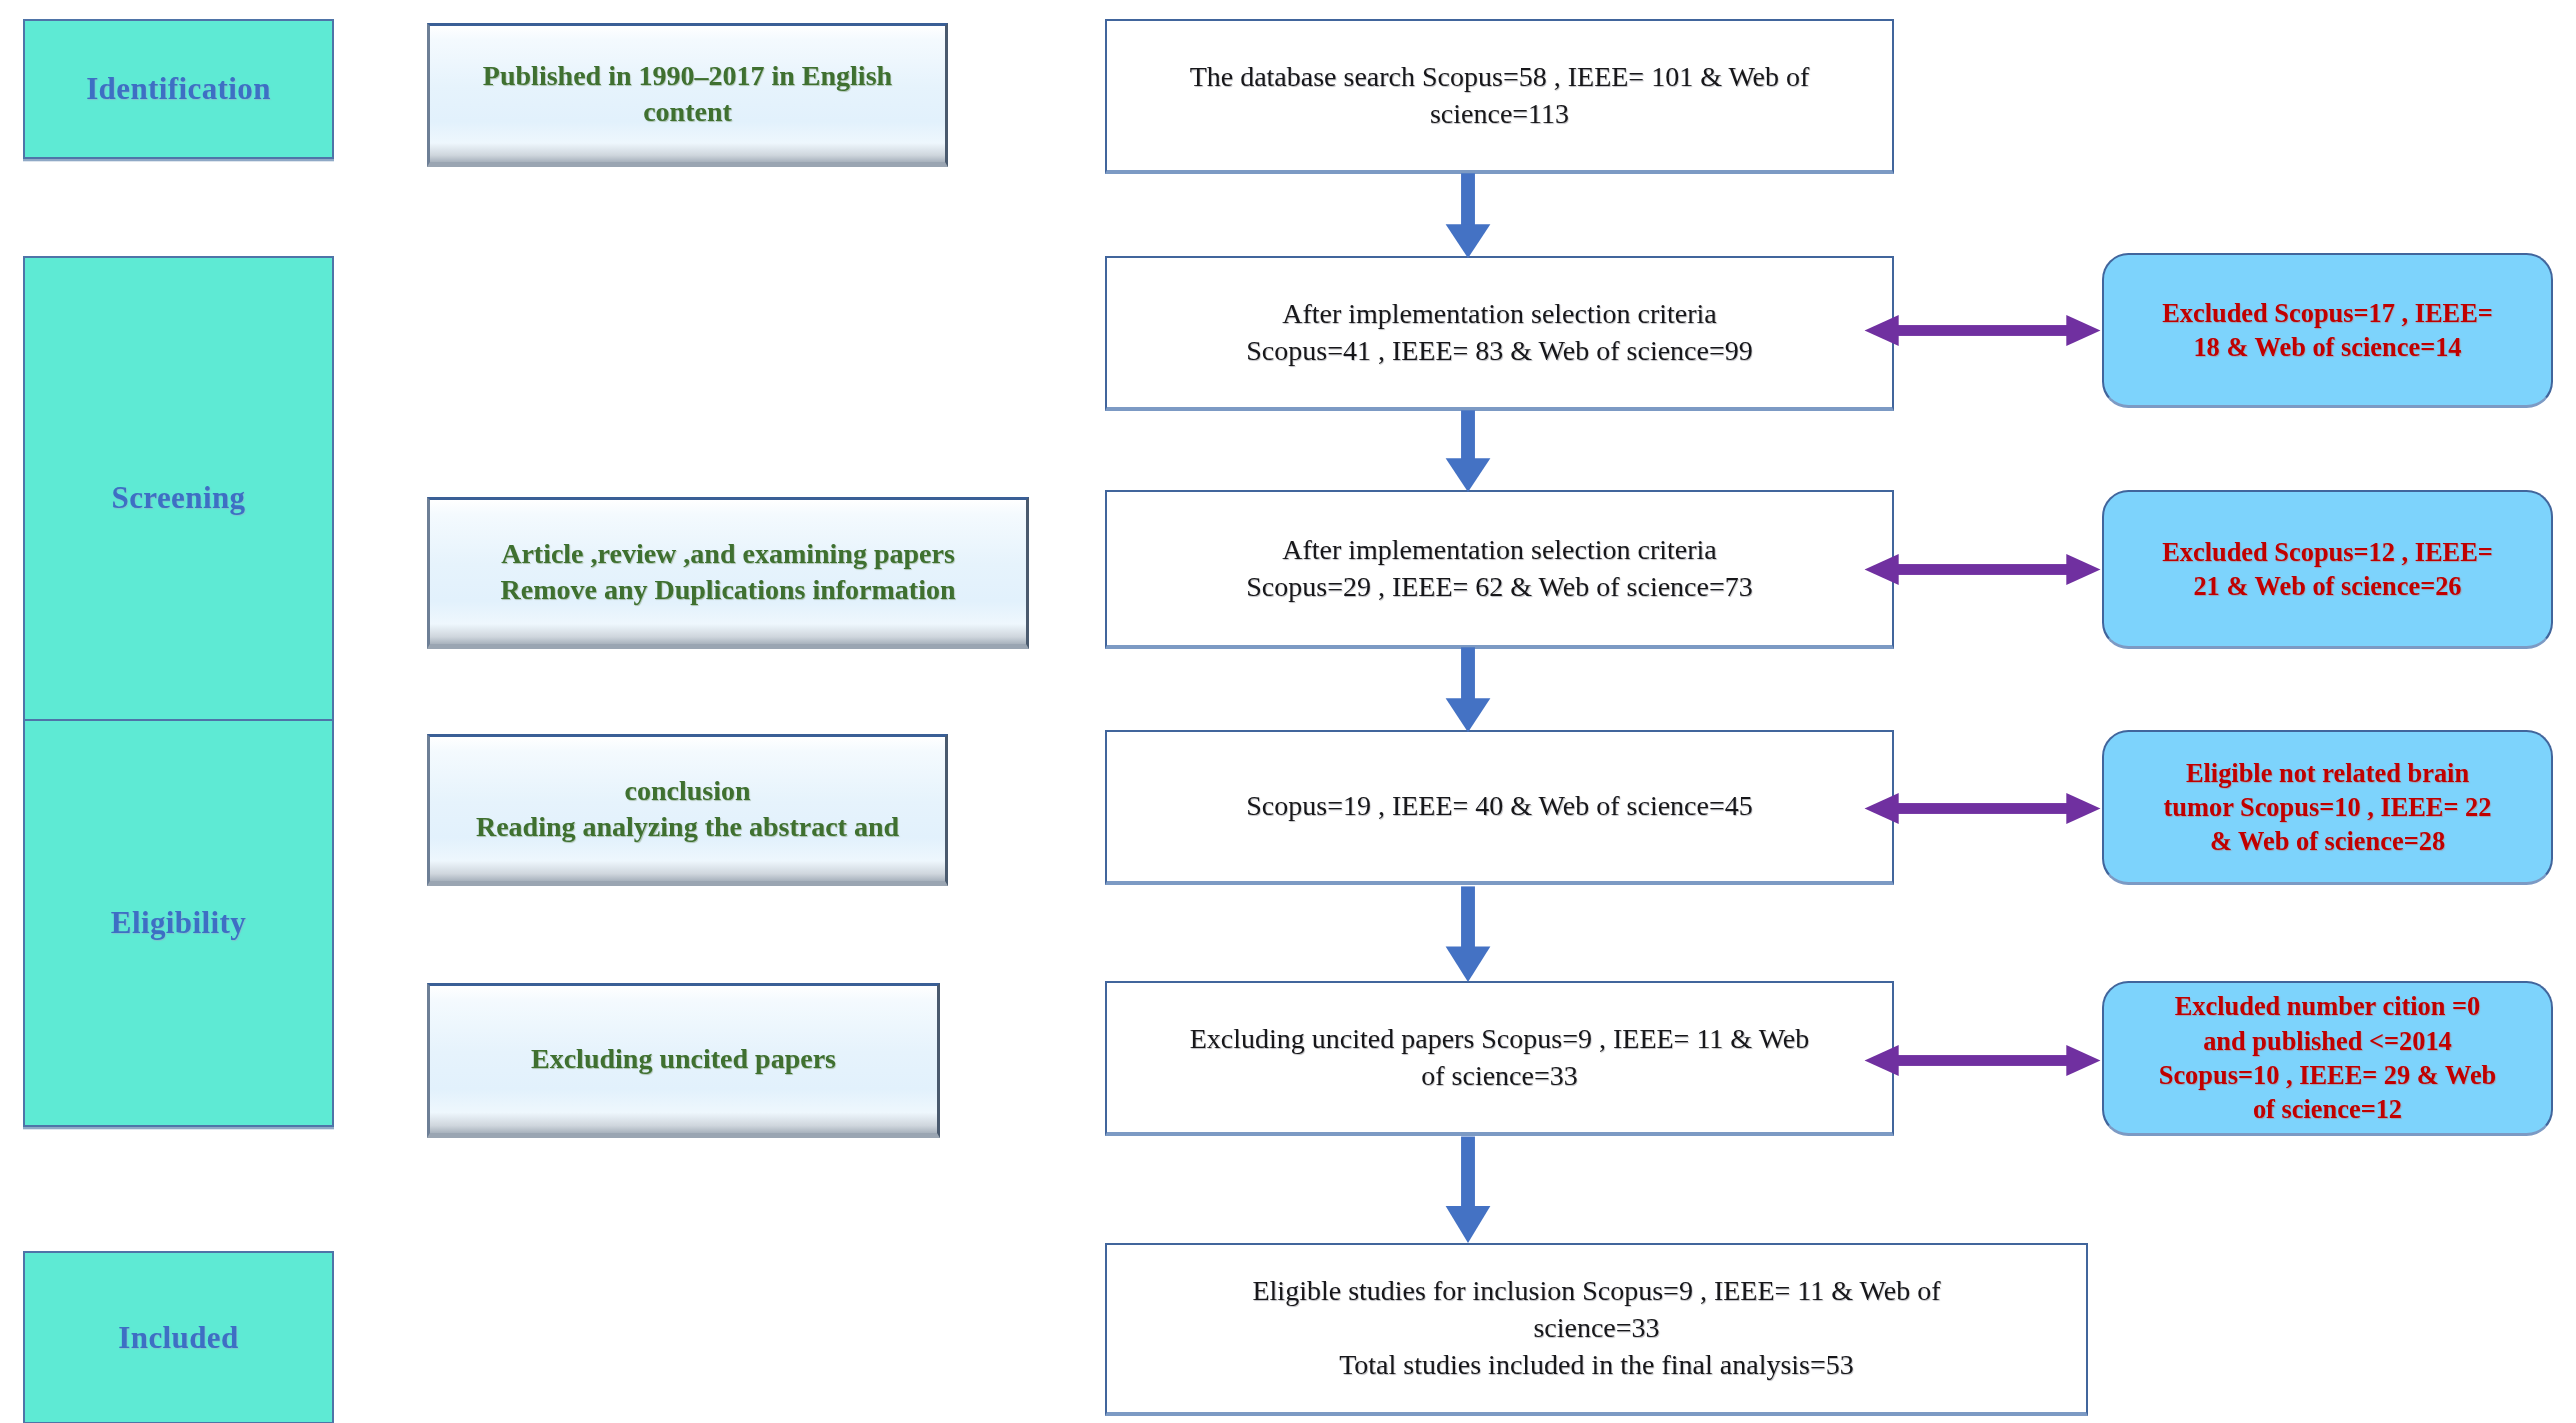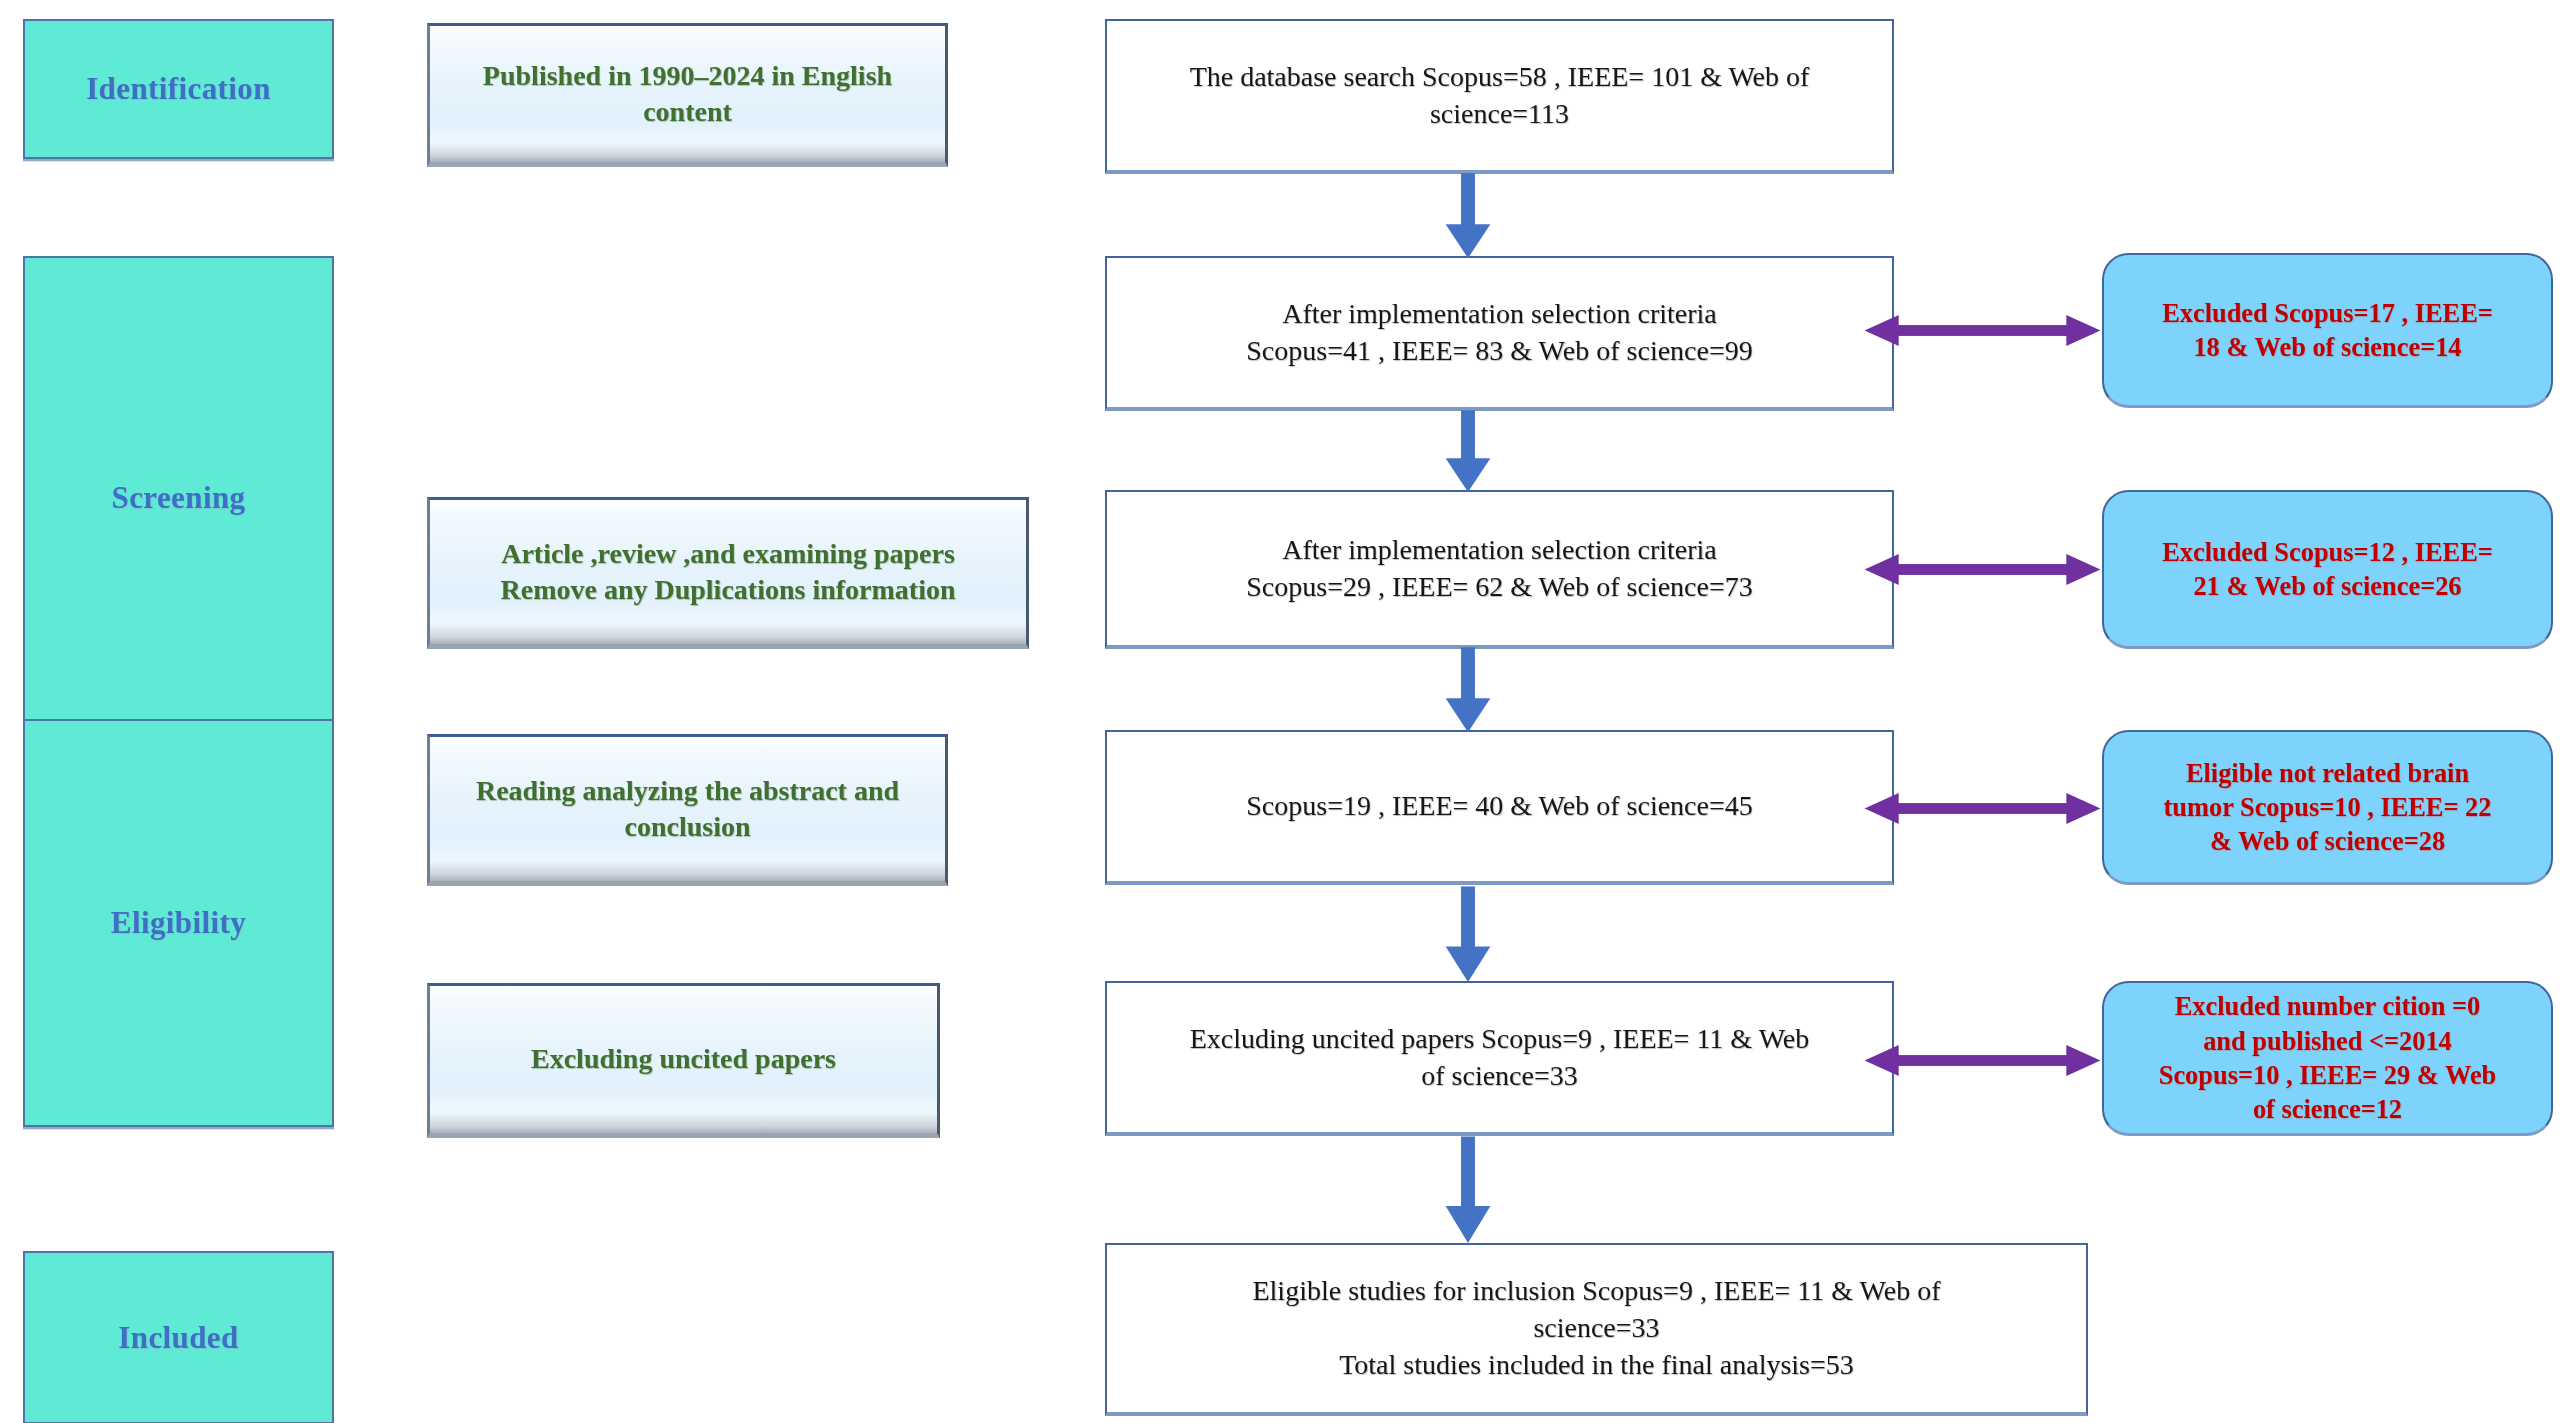--- a/index.html
+++ b/index.html
@@ -136,37 +136,37 @@
   <div class="stage-box" style="left:23px; top:719px; width:311px; height:408px;">
     <span class="stage-label">Eligibility</span>
   </div>
 
   <div class="stage-box" style="left:23px; top:1251px; width:311px; height:173px;">
     <span class="stage-label">Included</span>
   </div>
 
   <div class="criteria-box" style="left:427px; top:23px; width:521px; height:144px;">
     <div class="criteria-text">
-      <div>Published in 1990–2024 in English</div>
+      <div>Published in 1990–2017 in English</div>
       <div>content</div>
     </div>
   </div>
 
 
   <div class="criteria-box" style="left:427px; top:497px; width:602px; height:152px;">
     <div class="criteria-text">
       <div>Article ,review ,and examining papers</div>
       <div>Remove any Duplications information</div>
     </div>
   </div>
 
   <div class="criteria-box" style="left:427px; top:734px; width:521px; height:152px;">
     <div class="criteria-text">
+      <div>conclusion</div>
       <div>Reading analyzing the abstract and</div>
-      <div>conclusion</div>
     </div>
   </div>
 
   <div class="criteria-box" style="left:427px; top:983px; width:513px; height:155px;">
     <div class="criteria-text">
       <div>Excluding uncited papers</div>
     </div>
   </div>
 
   <div class="flow-box" style="left:1072px; top:19.4px; width:789px; height:155px;">

